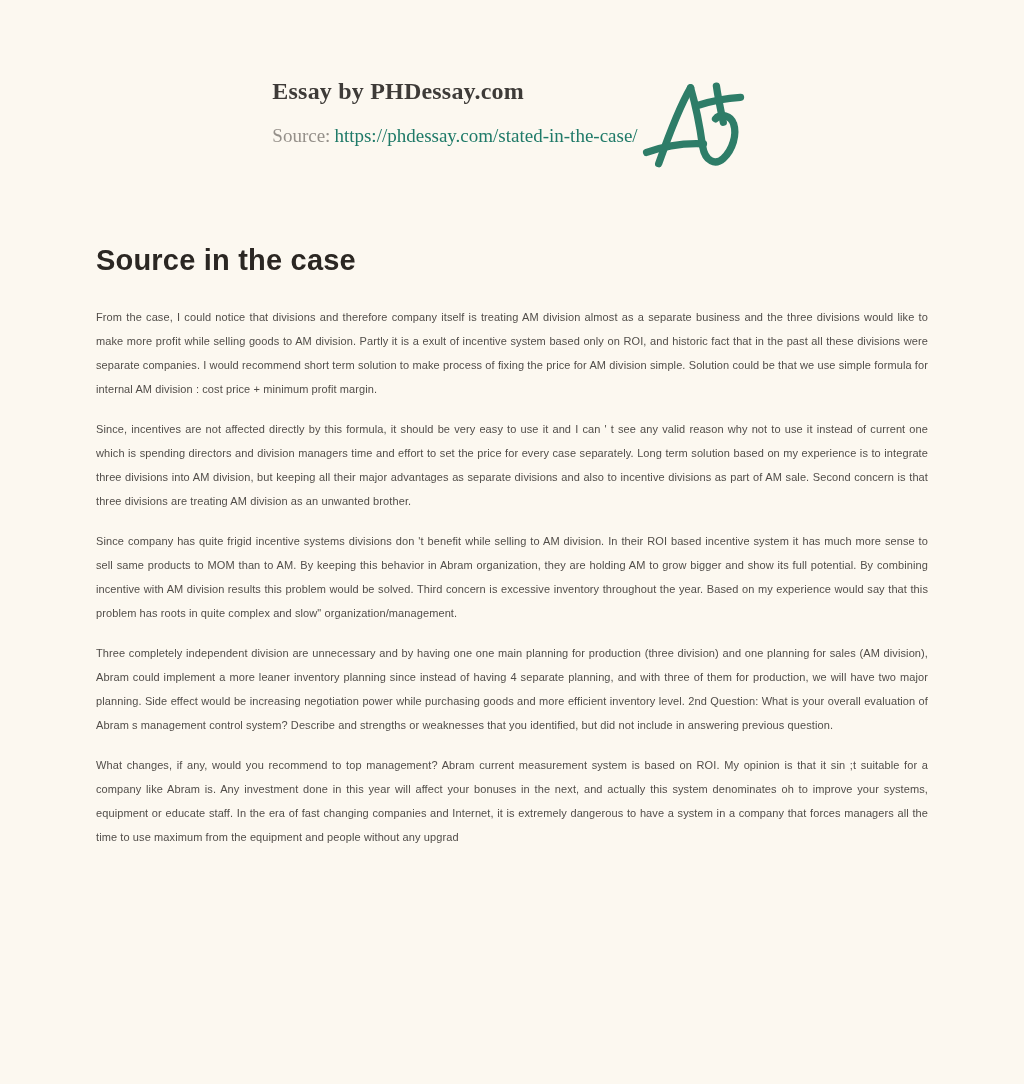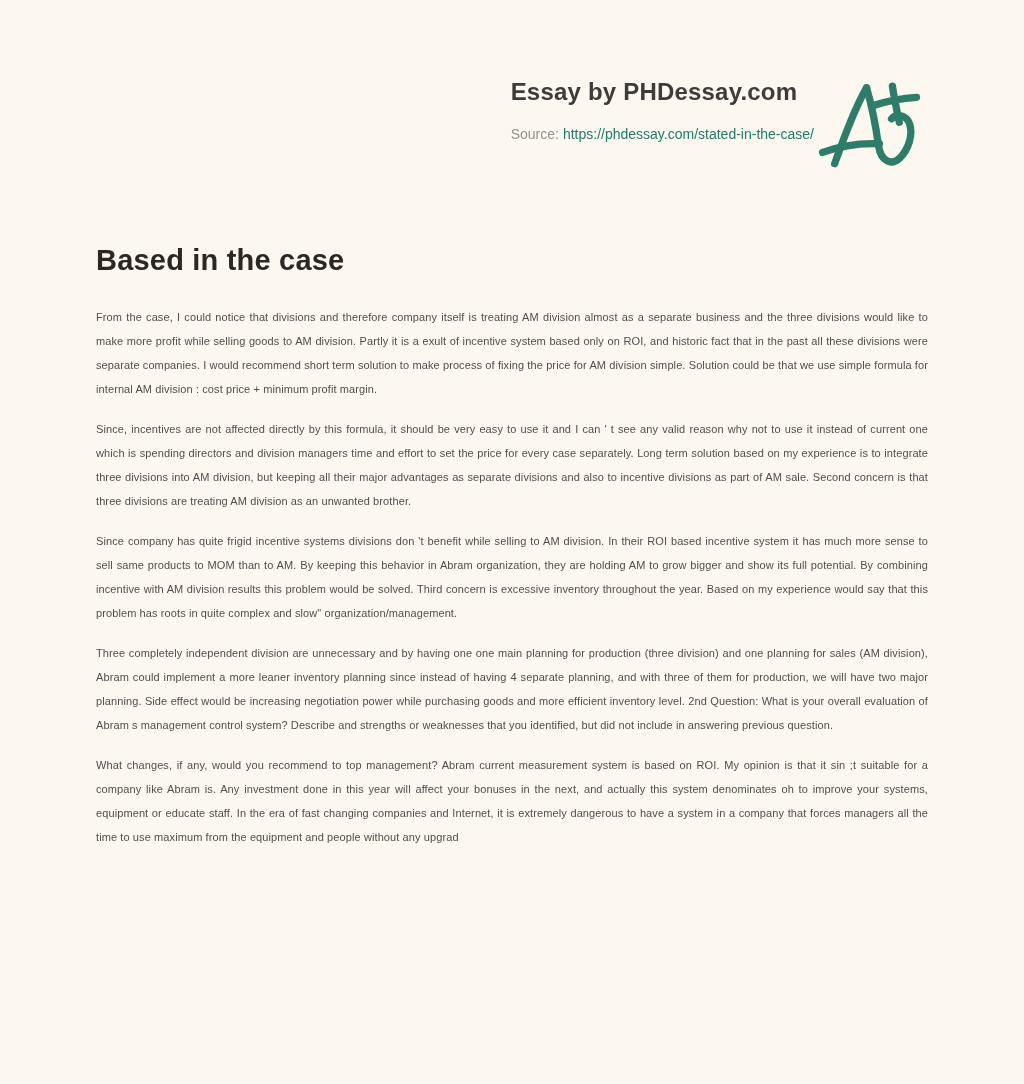--- a/index.html
+++ b/index.html
@@ -16,33 +16,34 @@
     min-height: 1084px;
     background: #FCF8F0;
   }
   .container {
     width: 832px;
     margin: 0 auto;
     padding-top: 72px;
   }
   .header-row {
     display: flex;
-    justify-content: flex-end;
+    justify-content: center;
     align-items: flex-start;
+    font-family: Liberation Serif, serif;
   }
   .site-title {
     font-size: 24px;
     font-weight: 700;
     color: #3E3B38;
     letter-spacing: 0.2px;
     margin-top: 6px;
   }
   .source-line {
     margin-top: 20px;
-    font-size: 14px;
+    font-size: 19px;
     color: #95908A;
   }
   .source-link {
     color: #1F7A68;
     text-decoration: none;
     margin-left: 4px;
   }
   .logo {
     width: 112px;
     height: 108px;
@@ -93,21 +94,21 @@
 
           <path d="M 61 18 C 68 42 72 64 75 86 C 78 104 90 108 99 100 C 110 90 115 72 111 60 C 108 50 96 47 90 54"></path>
 
           <path d="M 91 16 C 93 30 96 44 99 58"></path>
 
           <path d="M 71 38 C 86 33 102 30 119 29"></path>
         </svg>
       </div>
     </div>
 
-    <h1 class="essay-title">Based in the case</h1>
+    <h1 class="essay-title">Source in the case</h1>
 
     <div class="essay-body">
 
     <p>From the case, I could notice that divisions and therefore company itself is treating AM division almost as a separate business and the three divisions would like to make more profit while selling goods to AM division. Partly it is a exult of incentive system based only on ROI, and historic fact that in the past all these divisions were separate companies. I would recommend short term solution to make process of fixing the price for AM division simple. Solution could be that we use simple formula for internal AM division : cost price + minimum profit margin.</p>
         <p>Since, incentives are not affected directly by this formula, it should be very easy to use it and I can ' t see any valid reason why not to use it instead of current one which is spending directors and division managers time and effort to set the price for every case separately. Long term solution based on my experience is to integrate three divisions into AM division, but keeping all their major advantages as separate divisions and also to incentive divisions as part of AM sale. Second concern is that three divisions are treating AM division as an unwanted brother.</p>
         <p>Since company has quite frigid incentive systems divisions don 't benefit while selling to AM division. In their ROI based incentive system it has much more sense to sell same products to MOM than to AM. By keeping this behavior in Abram organization, they are holding AM to grow bigger and show its full potential. By combining incentive with AM division results this problem would be solved. Third concern is excessive inventory throughout the year. Based on my experience would say that this problem has roots in quite complex and slow" organization/management.</p>
         <p>Three completely independent division are unnecessary and by having one one main planning for production (three division) and one planning for sales (AM division), Abram could implement a more leaner inventory planning since instead of having 4 separate planning, and with three of them for production, we will have two major planning. Side effect would be increasing negotiation power while purchasing goods and more efficient inventory level. 2nd Question: What is your overall evaluation of Abram s management control system? Describe and strengths or weaknesses that you identified, but did not include in answering previous question.</p>
         <p>What changes, if any, would you recommend to top management? Abram current measurement system is based on ROI. My opinion is that it sin ;t suitable for a company like Abram is. Any investment done in this year will affect your bonuses in the next, and actually this system denominates oh to improve your systems, equipment or educate staff. In the era of fast changing companies and Internet, it is extremely dangerous to have a system in a company that forces managers all the time to use maximum from the equipment and people without any upgrad</p>
       </div>
 

